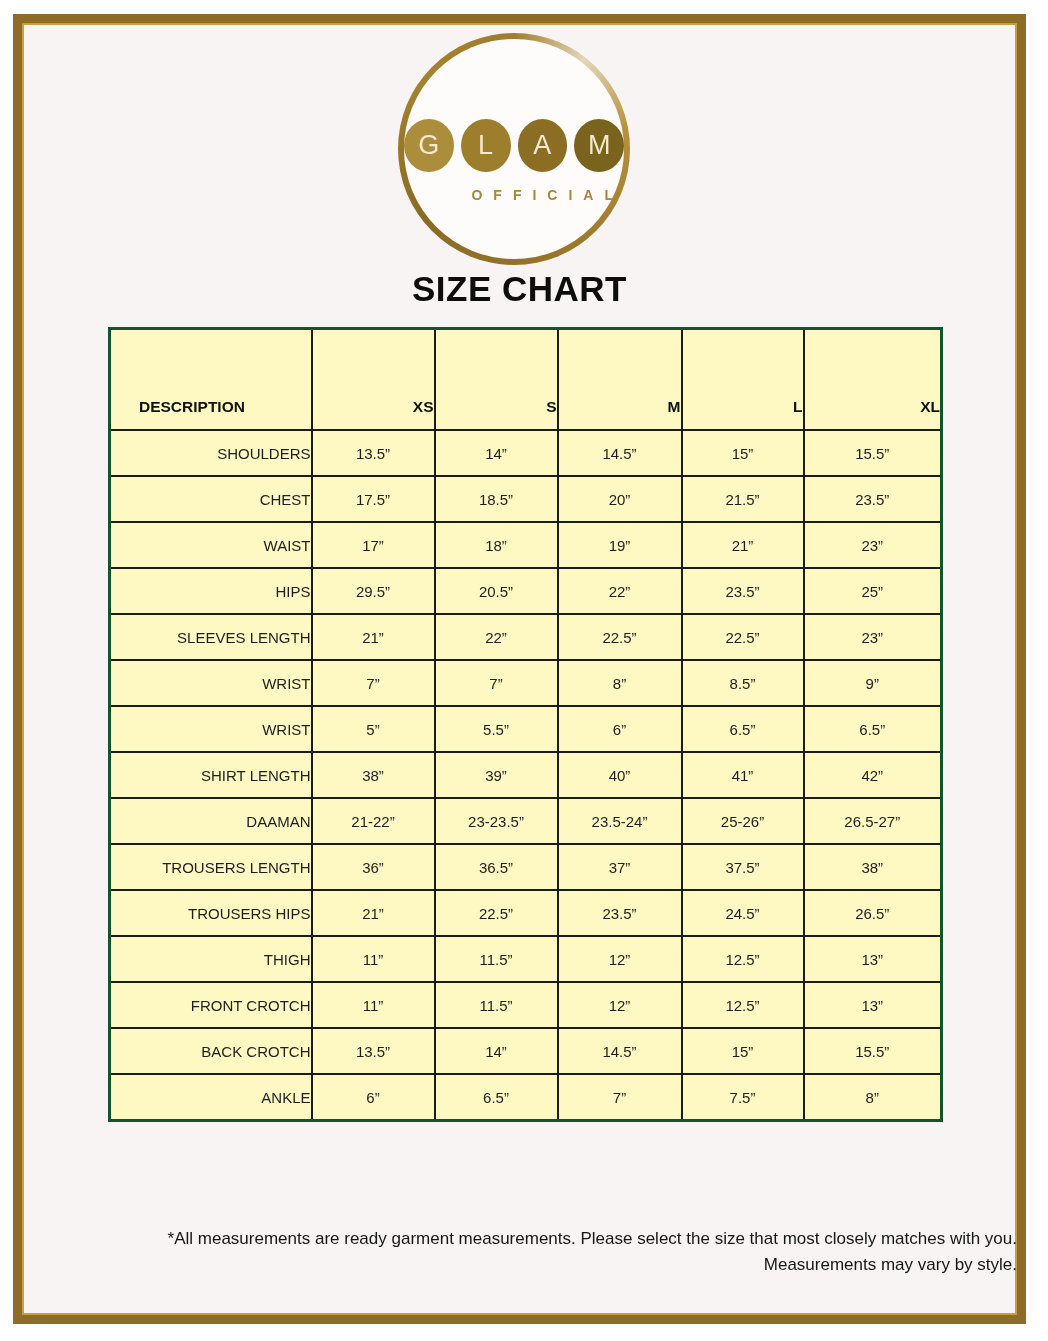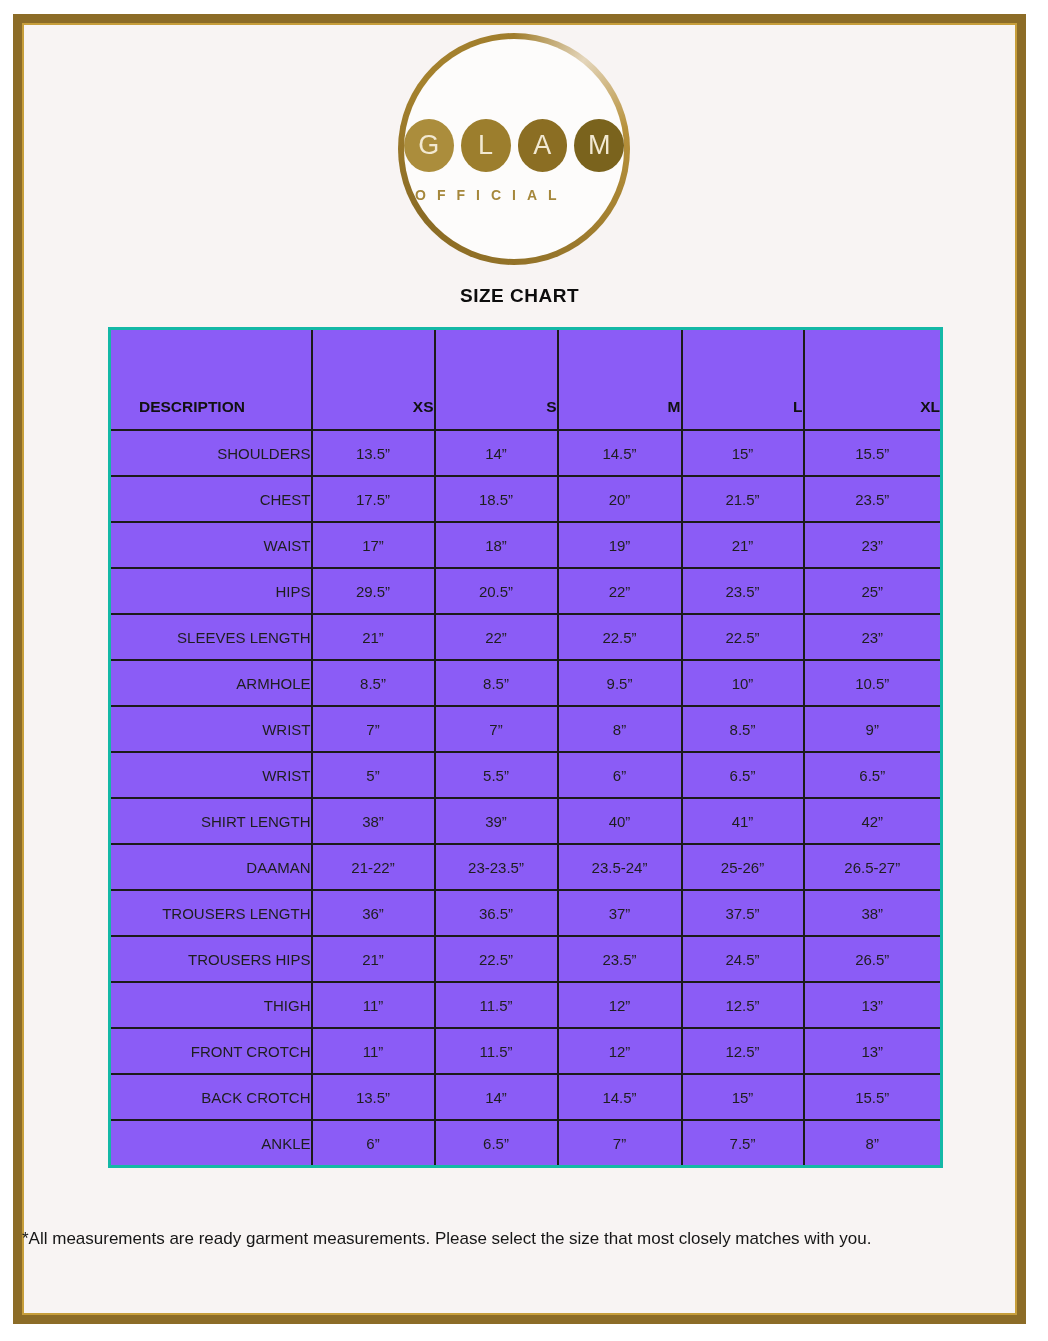--- a/index.html
+++ b/index.html
@@ -51,48 +51,48 @@
     border-radius: 50%;
     display: flex; align-items: center; justify-content: center;
     color: #f2e9d2;
     font-size: 27px;
     font-weight: 400;
     letter-spacing: 0;
   }
   .logo-subtitle {
     position: absolute;
     top: 148px; left: 0; right: 0;
-    text-align: left;
+    text-align: right;
     color: #a5873b;
     font-size: 14px;
     font-weight: 600;
     letter-spacing: 11px;
     text-indent: 11px;
   }
 
   
   .title {
     position: absolute;
     top: 246px; left: 0; right: 0;
-    margin: 16px;
+    margin: 0;
     text-align: center;
-    font-size: 19px;
+    font-size: 35px;
     font-weight: 700;
     color: #0d0d0d;
     letter-spacing: 0.5px;
   }
 
   
   .size-table {
     position: absolute;
     left: 86px; top: 304px;
     width: 832px;
     border-collapse: collapse;
-    background: #8b5cf6;
-    border: 3px solid #14b8a6;
+    background: #fef9c3;
+    border: 3px solid #14532d;
     table-layout: fixed;
   }
   .size-table th, .size-table td {
     border: 2px solid #1b1b1b;
     color: #1e1e1e;
     font-size: 15px;
   }
   .size-table thead th {
     height: 86px;
     vertical-align: bottom;
@@ -108,21 +108,21 @@
     text-align: center;
     vertical-align: middle;
     padding: 0;
   }
   .size-table tbody td.desc { text-align: right; padding-left: 28px; }
 
   
   .footer {
     position: absolute;
     top: 1203px; left: 0; right: 0;
-    text-align: left;
+    text-align: right;
     font-size: 17px;
     line-height: 1.55;
     color: #161616;
   }
 </style>
 </head>
 <body>
 
 <div class="page">
   <div class="frame">
@@ -195,28 +195,20 @@
           </tr>
           <tr>
             <td class="desc">SLEEVES LENGTH</td>
             <td>21”</td>
             <td>22”</td>
             <td>22.5”</td>
             <td>22.5”</td>
             <td>23”</td>
           </tr>
           <tr>
-            <td class="desc">ARMHOLE</td>
-            <td>8.5”</td>
-            <td>8.5”</td>
-            <td>9.5”</td>
-            <td>10”</td>
-            <td>10.5”</td>
-          </tr>
-          <tr>
             <td class="desc">WRIST</td>
             <td>7”</td>
             <td>7”</td>
             <td>8”</td>
             <td>8.5”</td>
             <td>9”</td>
           </tr>
           <tr>
             <td class="desc">WRIST</td>
             <td>5”</td>
@@ -287,16 +279,17 @@
             <td>6.5”</td>
             <td>7”</td>
             <td>7.5”</td>
             <td>8”</td>
           </tr>
         </tbody>
     </table>
 
     <div class="footer">
       <div>*All measurements are ready garment measurements. Please select the size that most closely matches with you.</div>
+      <div>Measurements may vary by style.</div>
     </div>
 
   </div>
 </div>
 
 </body></html>

